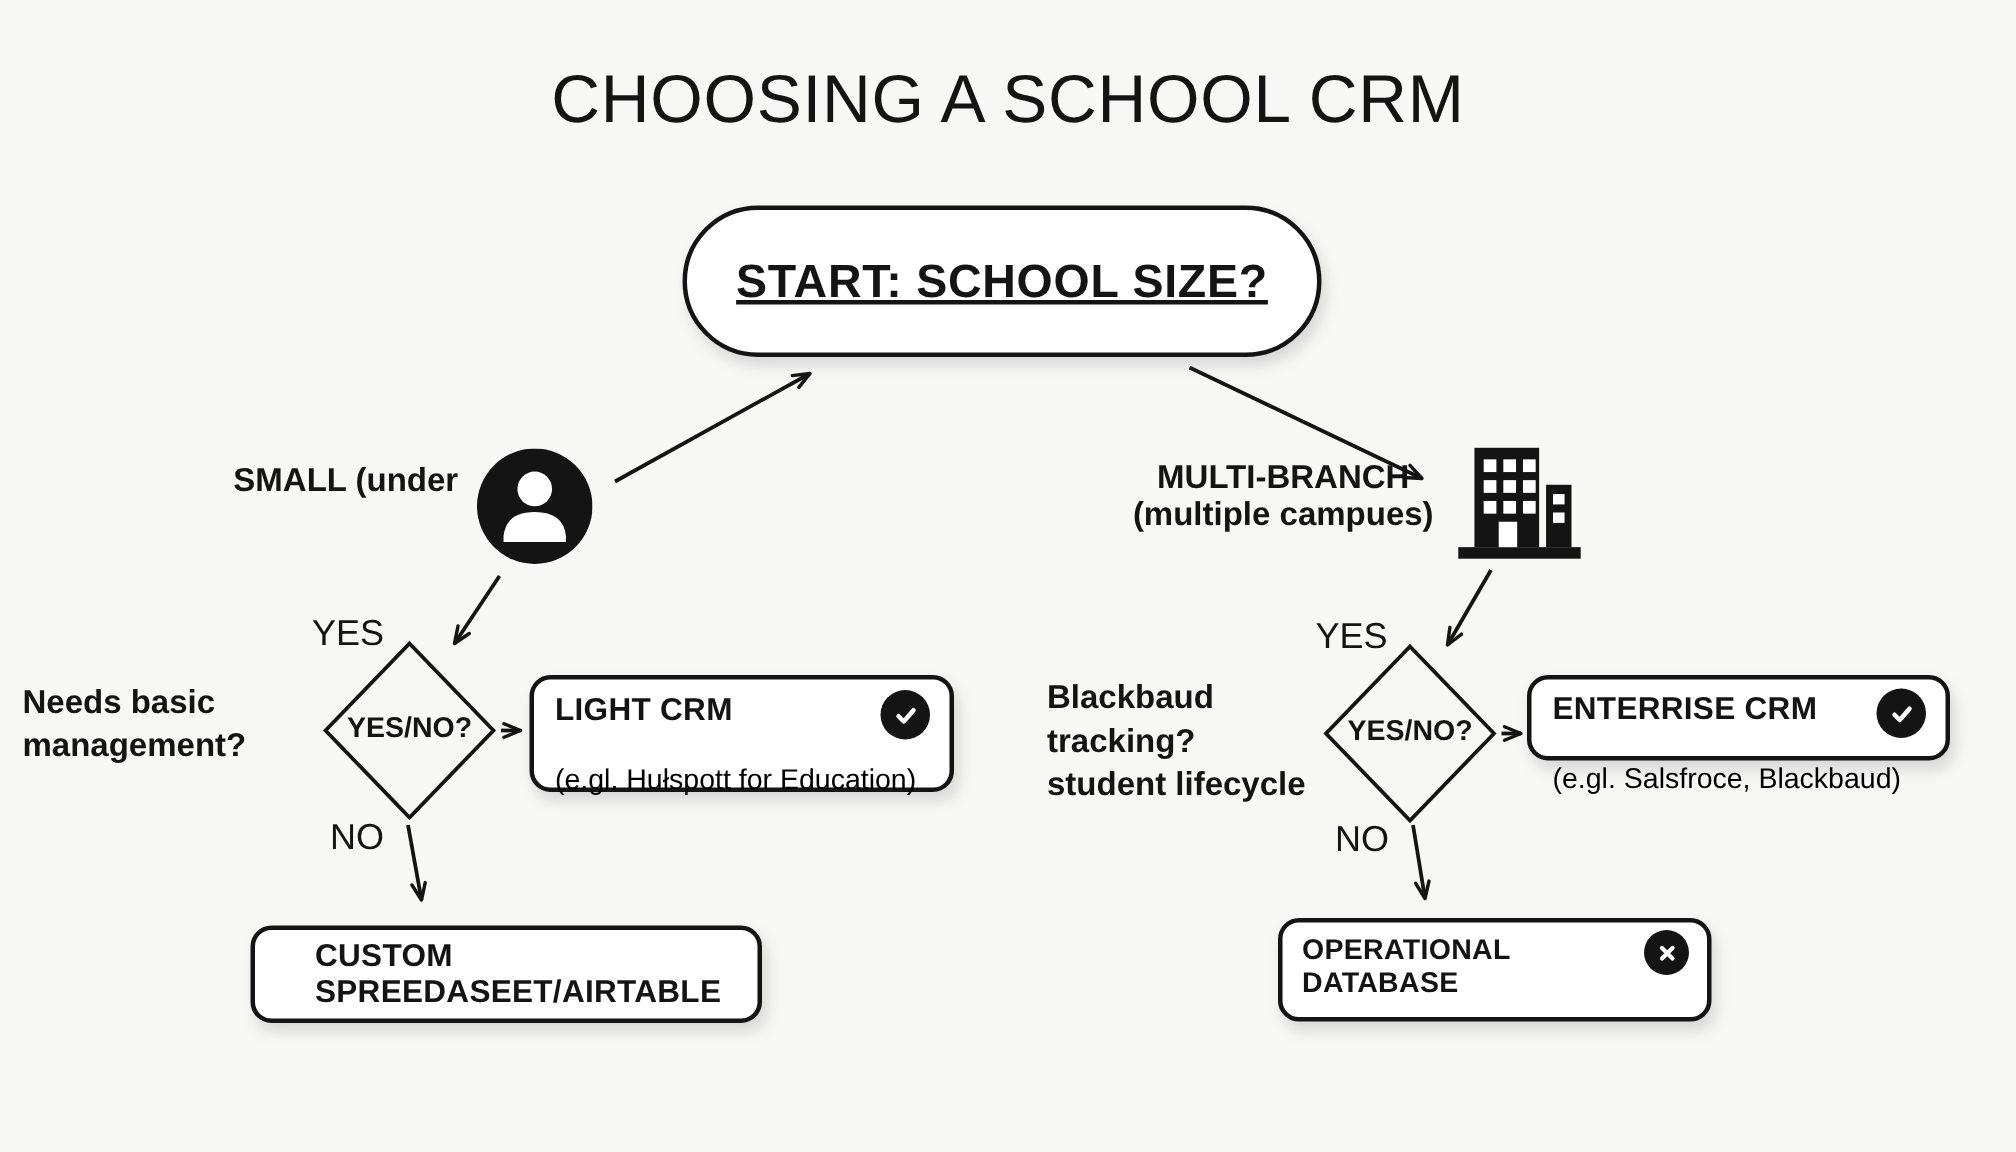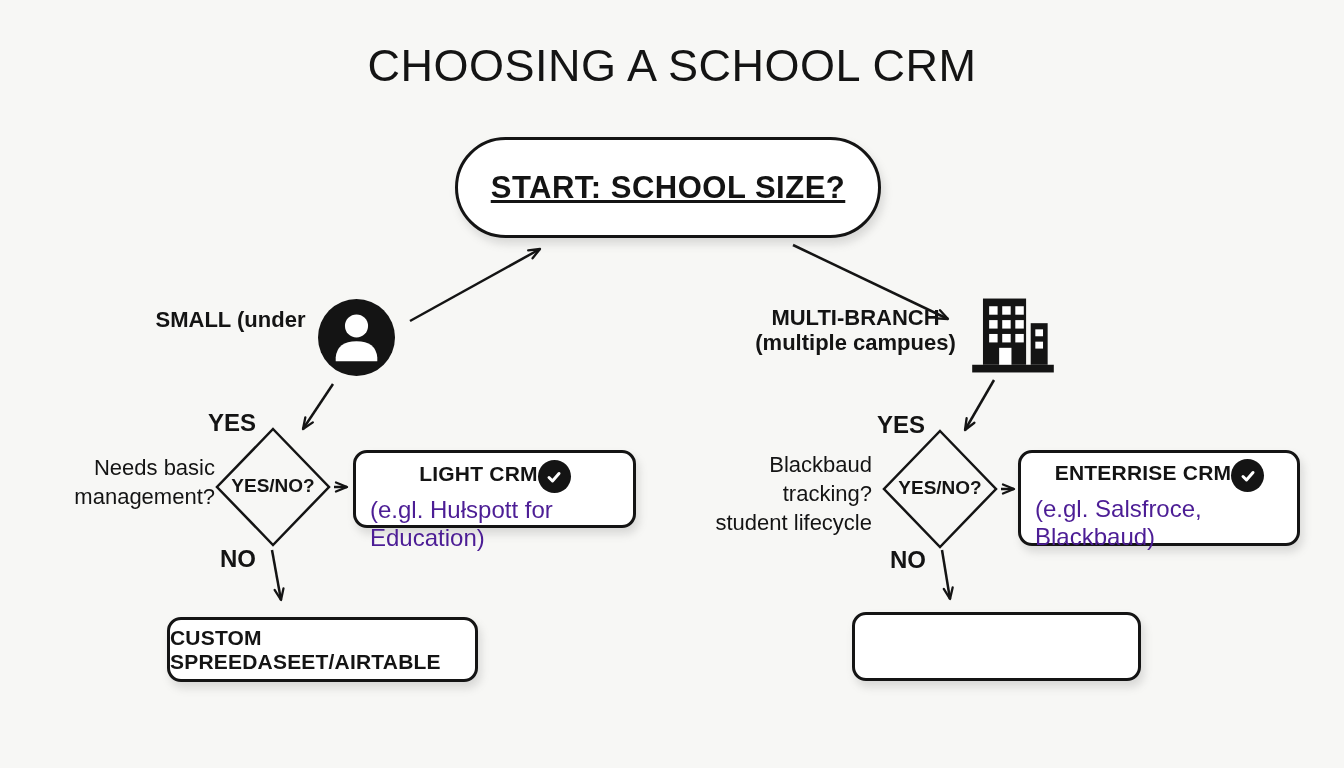--- a/index.html
+++ b/index.html
@@ -34,45 +34,45 @@
   }
 
   .size-label { position: absolute; text-align: center; font-weight: 800; font-size: 22px; line-height: 25px; }
   .size-label.left  { left: 128px; top: 307px; width: 205px; }
   .size-label.right { left: 723px; top: 305px; width: 215px; margin-left: 25px; }
 
   .icon-wrap { position: absolute; }
   .person-icon   { left: 318px; top: 299px; width: 77px; height: 77px; }
   .building-icon { left: 969px; top: 297px; width: 88px; height: 77px; }
 
-  .question { position: absolute; text-align: right; font-weight: 400; font-size: 22px; line-height: 29px; }
+  .question { position: absolute; text-align: left; font-weight: 700; font-size: 22px; line-height: 29px; }
   .question.left  { left: 15px;  top: 453px; width: 200px; }
   .question.right { left: 698px; top: 450px; width: 174px; }
 
-  .yn { position: absolute; font-weight: 700; font-size: 24px; }
+  .yn { position: absolute; font-weight: 400; font-size: 24px; }
   .yes-left  { left: 208px; top: 409px; }
   .no-left   { left: 220px; top: 545px; }
   .yes-right { left: 877px; top: 411px; }
   .no-right  { left: 890px; top: 546px; }
 
   .diamond-label { position: absolute; width: 112px; text-align: center; font-weight: 800; font-size: 19px; }
   .dl-left  { left: 217px; top: 475px; }
   .dl-right { left: 884px; top: 477px; }
 
   .box { border-radius: 14px; }
   .box-light      { left: 353px;  top: 450px; width: 283px; height: 78px; padding: 9px 13px 0 14px; }
-  .box-enterprise { left: 1018px; top: 450px; width: 282px; height: 96px; padding: 8px 13px 0 14px; }
-  .box-custom     { left: 167px;  top: 617px; width: 311px; height: 65px;
-                    display: flex; align-items: center; justify-content: center; }
+  .box-enterprise { left: 1018px; top: 450px; width: 282px; height: 57px; padding: 8px 13px 0 14px; }
+  .box-custom     { left: 167px;  top: 617px; width: 341px; height: 65px;
+                    display: flex; align-items: center; justify-content: center; padding-left: 40px; }
   .box-operational{ left: 852px;  top: 612px; width: 289px; height: 69px; padding: 8px 12px 0 13px; }
 
-  .box-title-row { display: flex; align-items: flex-start; justify-content: center; }
+  .box-title-row { display: flex; align-items: flex-start; justify-content: space-between; }
   .box-title { font-weight: 800; font-size: 21px; letter-spacing: 0.2px; }
   .box-operational .box-title { font-size: 19px; }
-  .box-sub { font-size: 24px; margin-top: 3px; color: #4c1d95; }
+  .box-sub { font-size: 19px; margin-top: 17px; color: #000000; }
 
   .badge {
     flex: 0 0 auto; width: 33px; height: 33px; border-radius: 50%;
     background: #141414; display: flex; align-items: center; justify-content: center;
     margin-top: -2px;
   }
   .box-operational .badge { width: 30px; height: 30px; margin-top: -3px; }
   .badge svg { display: block; }
 </style>
 </head>
@@ -188,16 +188,24 @@
         <span class="badge">
           <svg width="18" height="18" viewBox="0 0 18 18">
             <path d="M4,9.5 L7.5,13 L14,5.5" fill="none" stroke="#ffffff" stroke-width="3" stroke-linecap="round" stroke-linejoin="round"></path>
           </svg>
         </span>
       </div>
       <div class="box-sub">(e.gl. Salsfroce, Blackbaud)</div>
     </div>
 
     <div class="node box box-operational">
+      <div class="box-title-row">
+        <span class="box-title">OPERATIONAL DATABASE</span>
+        <span class="badge">
+          <svg width="15" height="15" viewBox="0 0 15 15">
+            <path d="M4,4 L11,11 M11,4 L4,11" fill="none" stroke="#ffffff" stroke-width="2.8" stroke-linecap="round"></path>
+          </svg>
+        </span>
+      </div>
     </div>
 
   </div>
 </div>
 
 </body></html>

